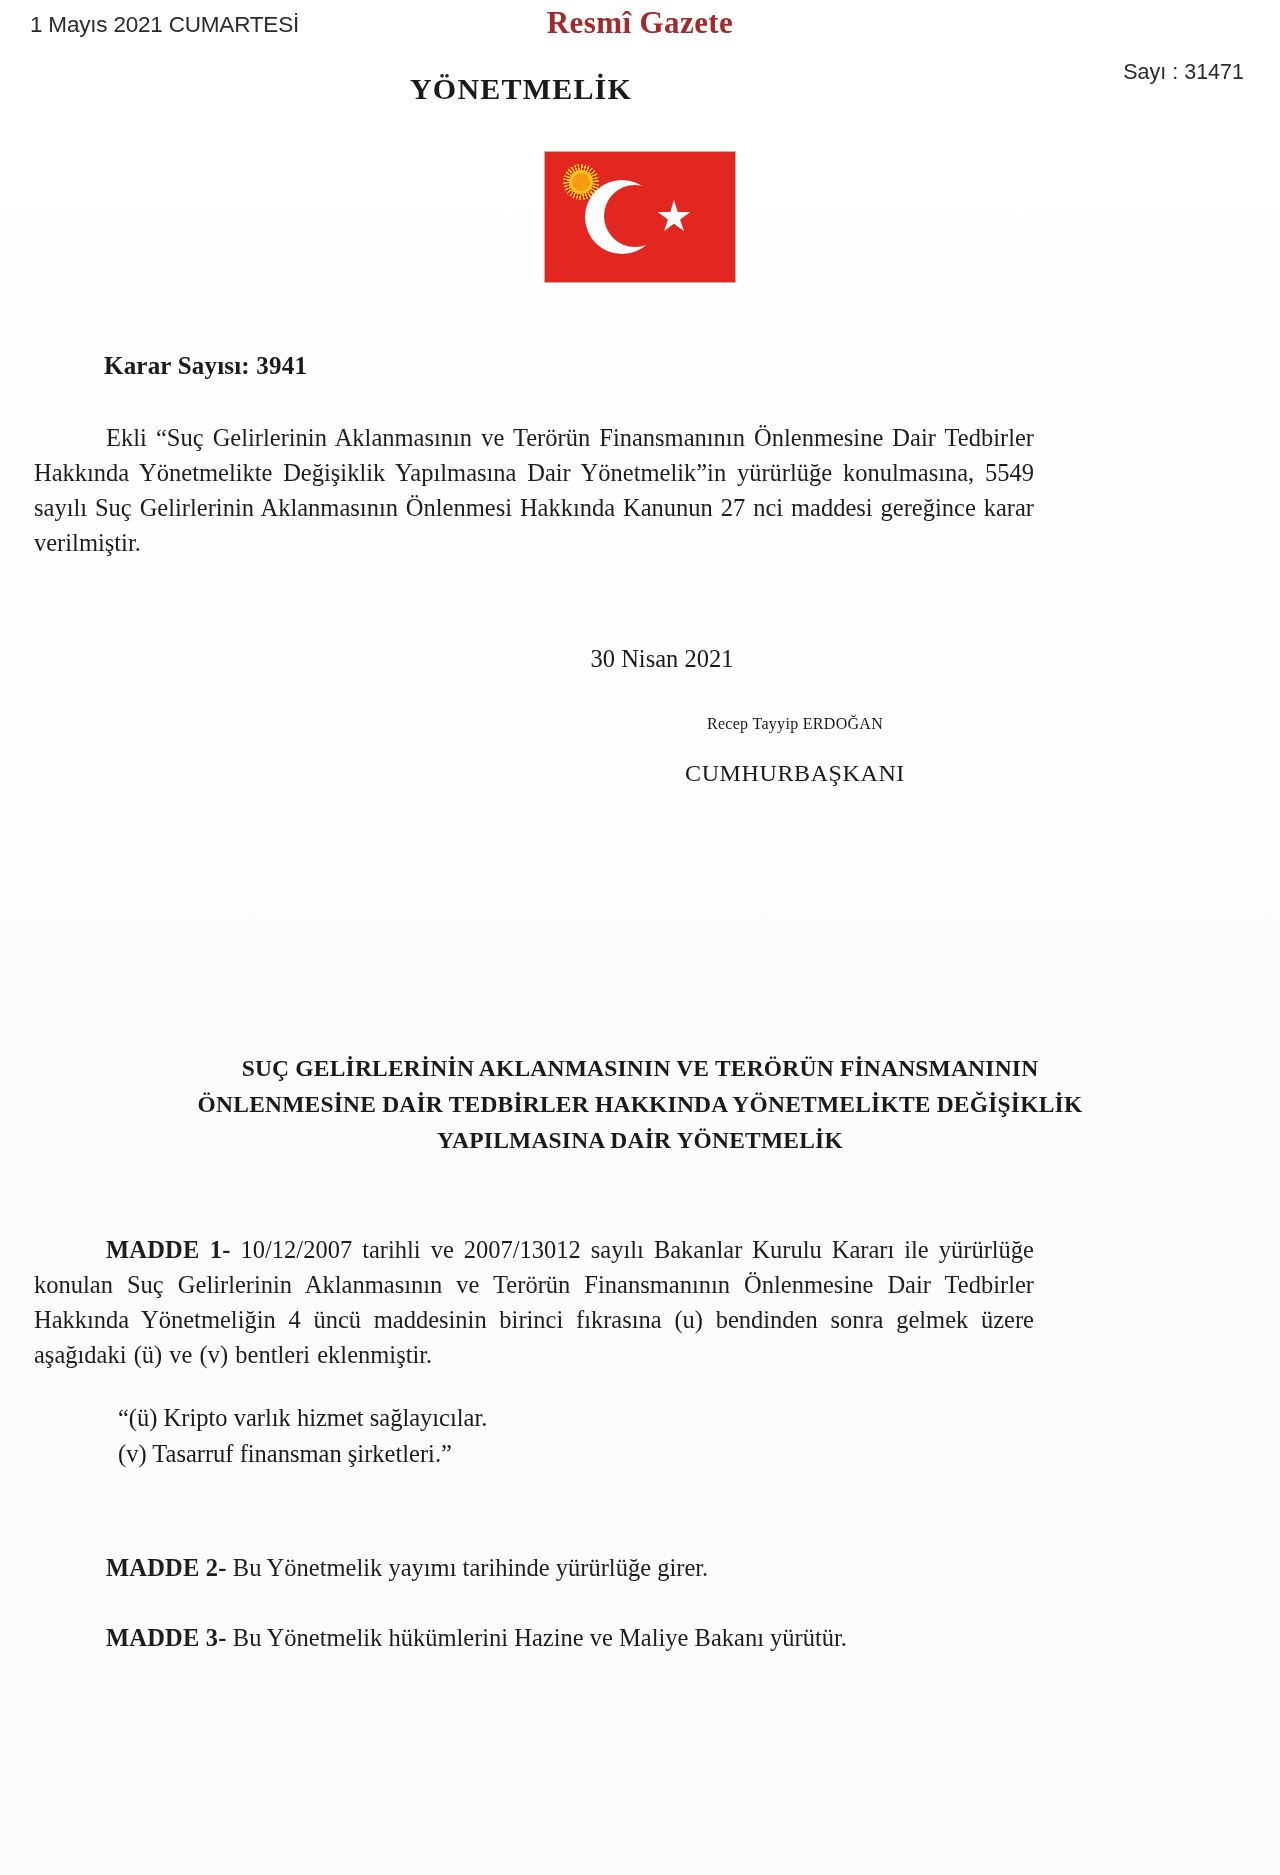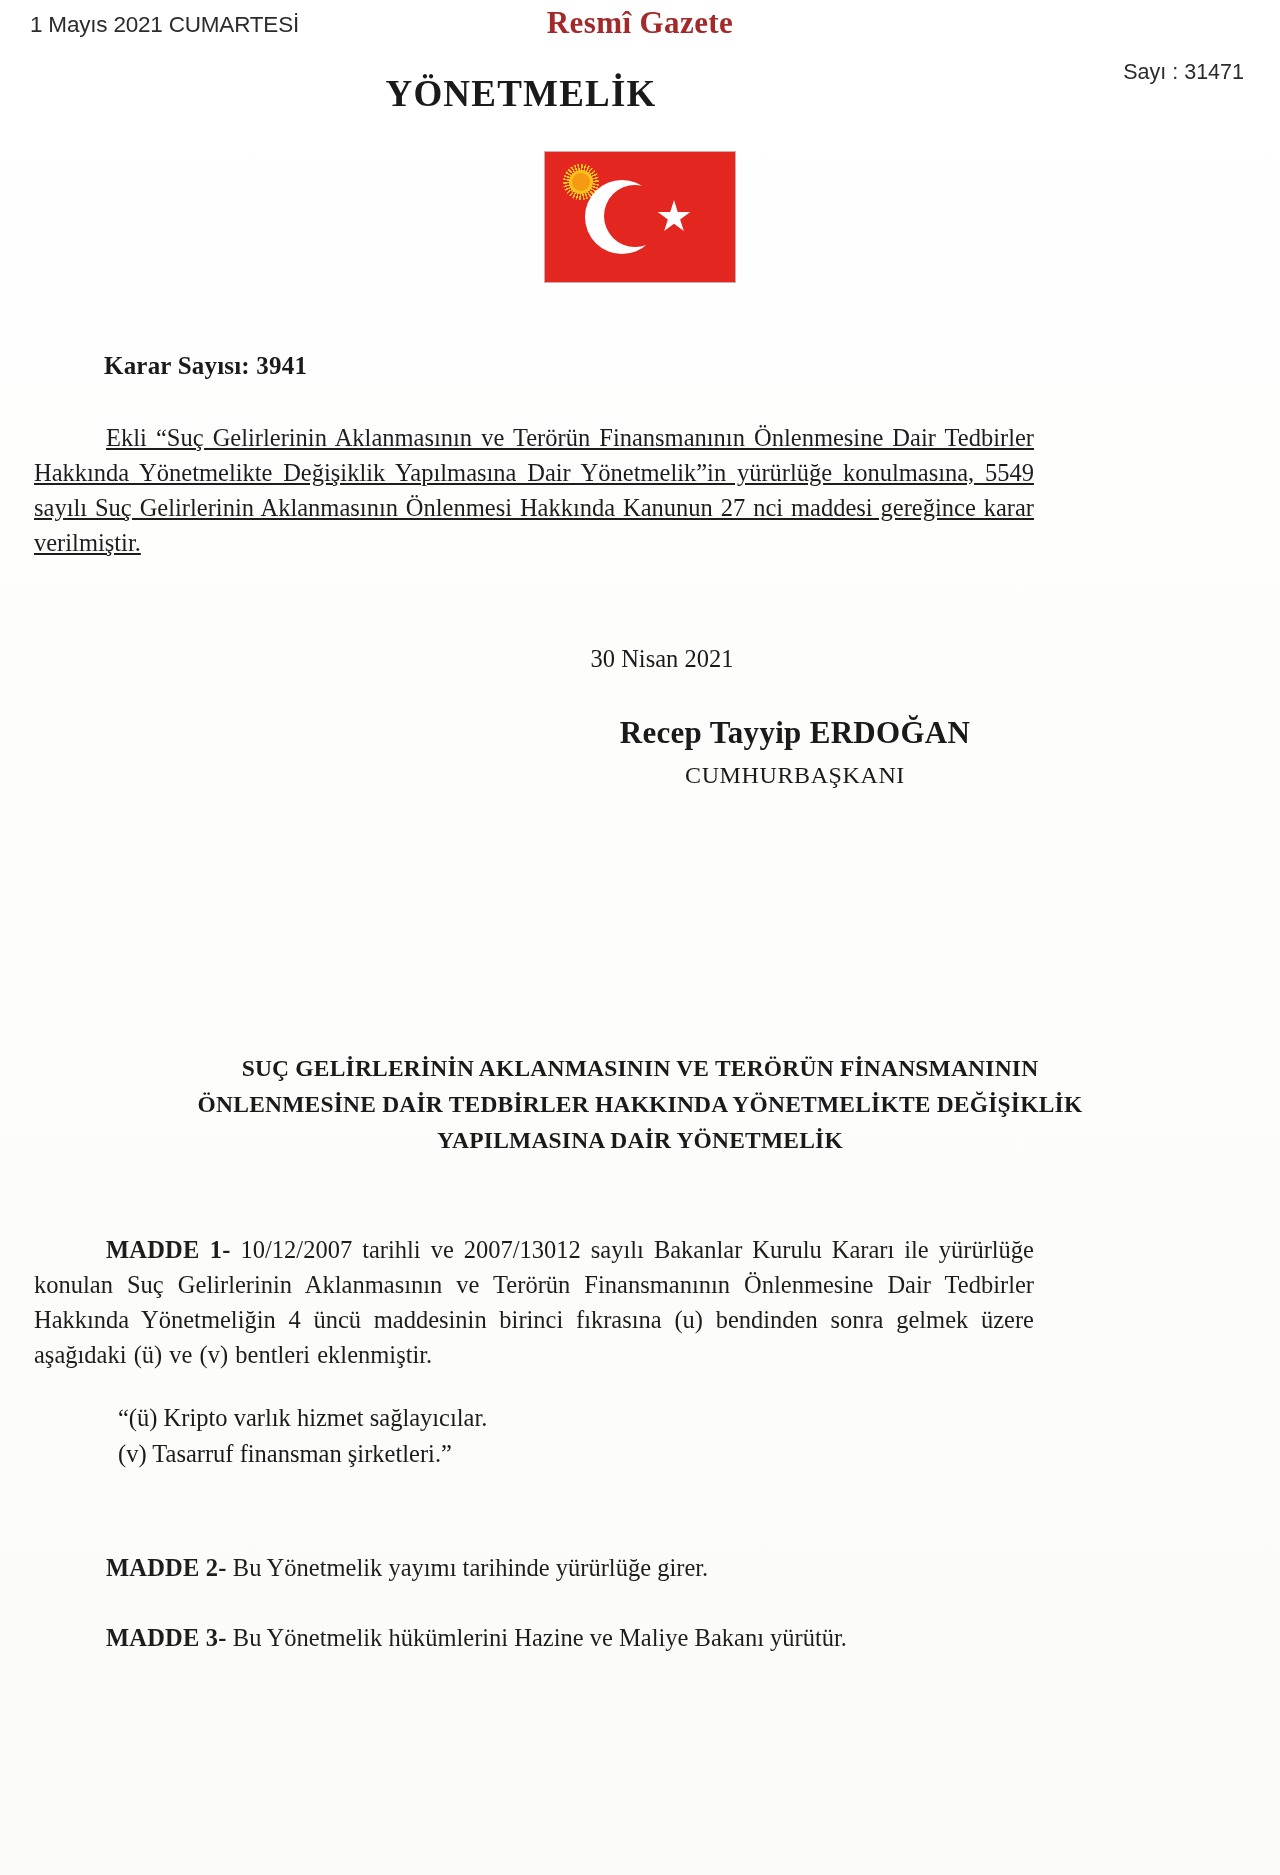--- a/index.html
+++ b/index.html
@@ -66,21 +66,21 @@
     padding-right: 6px;
     margin-top: 47px;
   }
 
   
   .doc-type {
     position: absolute;
     top: 72px;
     width: 1042px;
     text-align: center;
-    font-size: 37px;
+    font-size: 30px;
     font-weight: bold;
     letter-spacing: 1.2px;
     color: #1a1a1a;
   }
 
   
   .flag-wrap {
     position: absolute;
     top: 152px;
     width: 1280px;
@@ -159,21 +159,20 @@
     position: absolute;
     left: 34px;
     top: 420px;
     width: 1000px;
     font-size: 24.5px;
     line-height: 35px;
     text-align: justify;
     text-indent: 72px;
     color: #1d1d1d;
     word-spacing: 1px;
-    text-decoration: underline;
   }
 
   .decision-date {
     position: absolute;
     top: 645px;
     width: 1280px;
     text-align: center;
     font-size: 24.5px;
     padding-left: 44px;
     box-sizing: border-box;
@@ -182,24 +181,24 @@
   .signature {
     position: absolute;
     top: 715px;
     left: 0;
     width: 1280px;
     text-align: center;
     padding-left: 310px;
     box-sizing: border-box;
   }
   .signature-name {
-    font-size: 31px;
-    font-weight: bold;
+    font-size: 16px;
+    font-weight: normal;
     letter-spacing: 0.3px;
-    margin-bottom: 11px;
+    margin-bottom: 27px;
   }
   .signature-role {
     font-size: 24px;
     letter-spacing: 0.6px;
   }
 
   .reg-title {
     position: absolute;
     left: 40px;
     top: 1050px;

